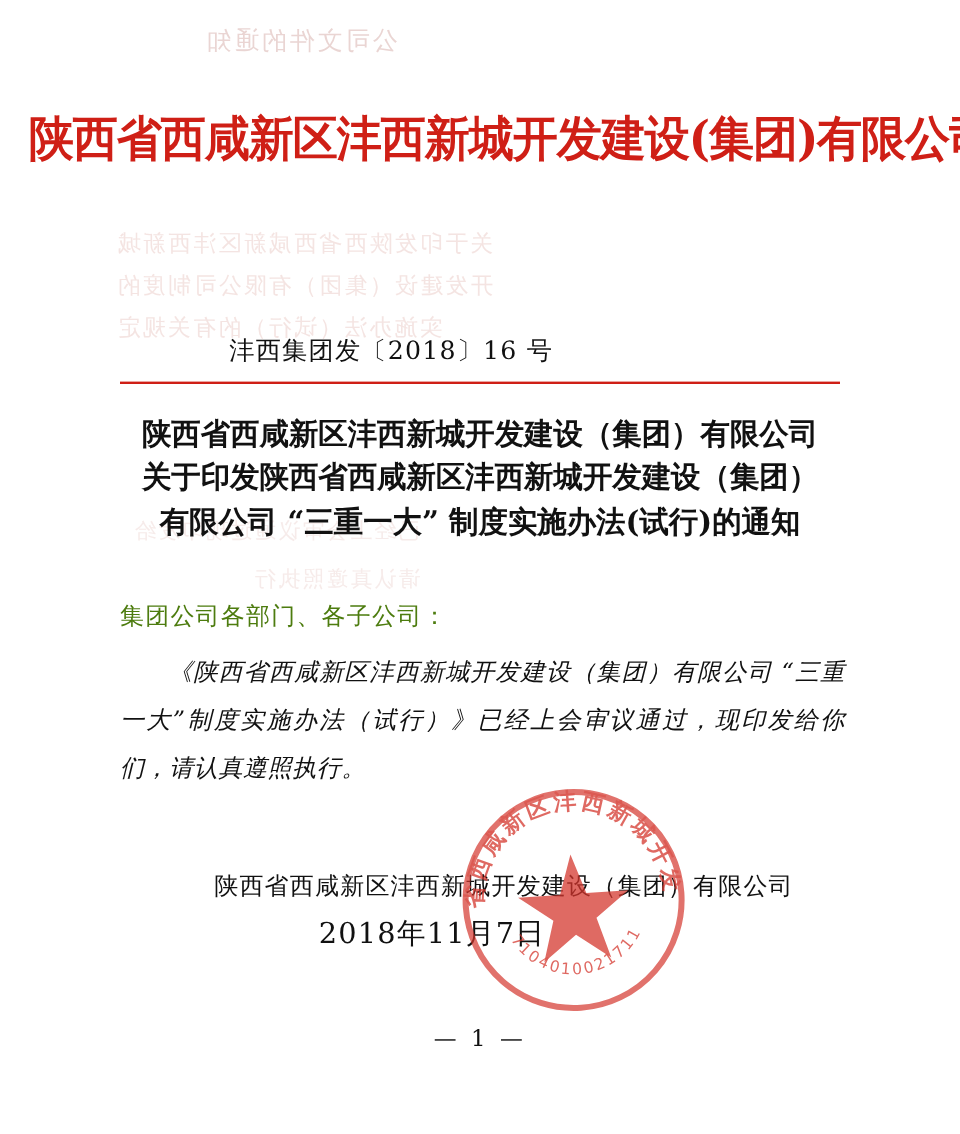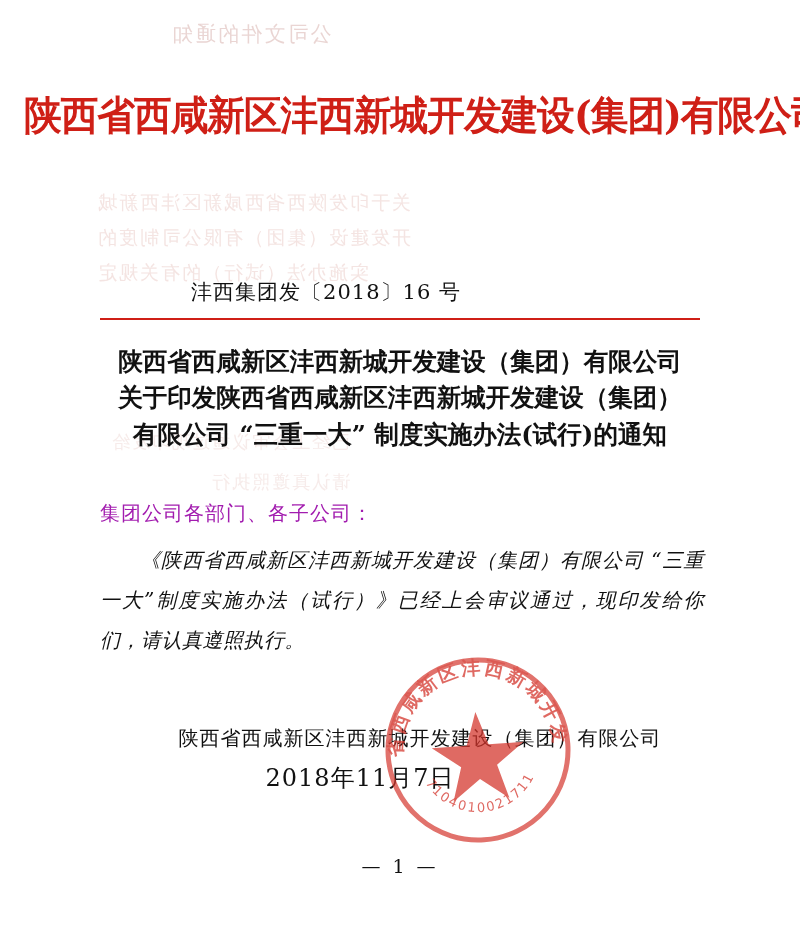--- a/index.html
+++ b/index.html
@@ -99,21 +99,21 @@
     letter-spacing: 0px;
   }
   .title-block .tl { display: block; white-space: nowrap; transform: scaleX(0.98); }
 
   
   .salutation {
     position: absolute;
     top: 500px;
     left: 100px;
     font-size: 20px;
-    color: #a21caf;
+    color: #4d7c0f;
     letter-spacing: 1px;
   }
   .body-para {
     position: absolute;
     top: 540px;
     left: 100px;
     width: 604px;
     font-size: 20px;
     line-height: 2.0;
     color: #111;

